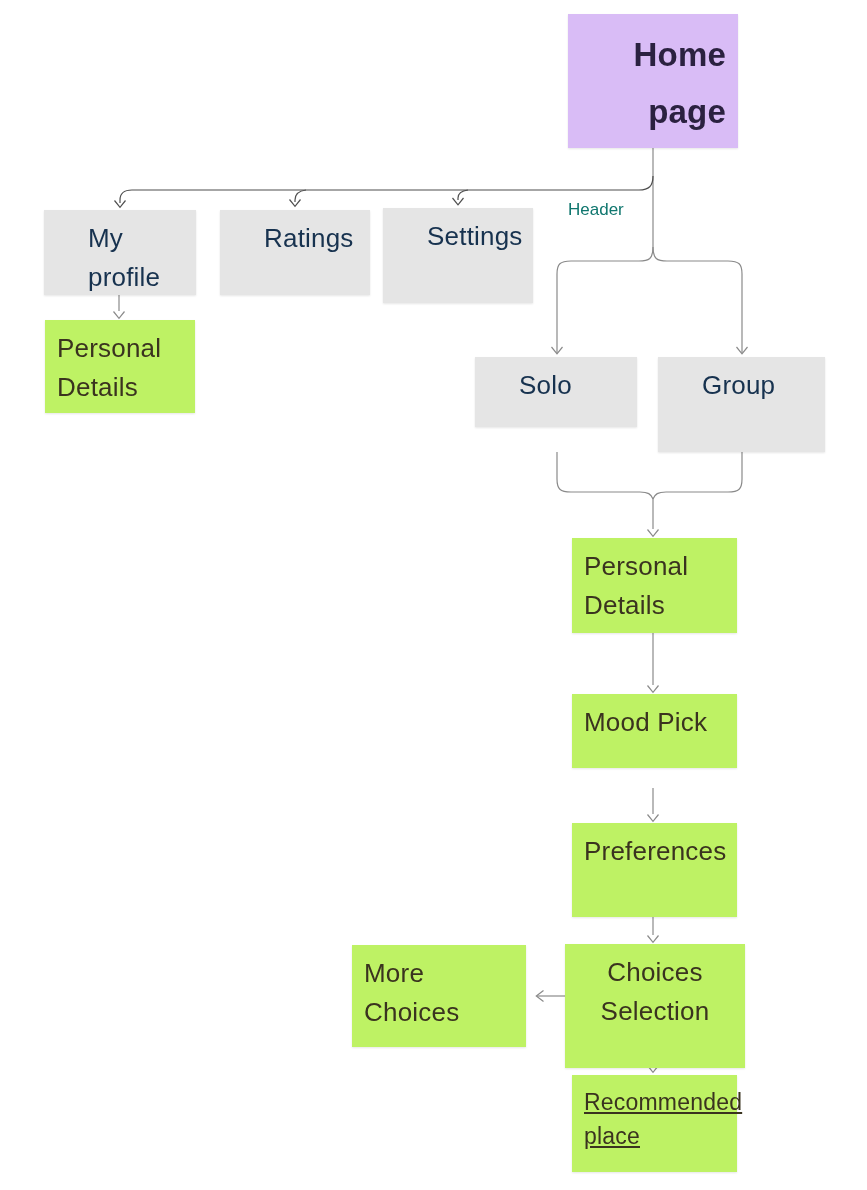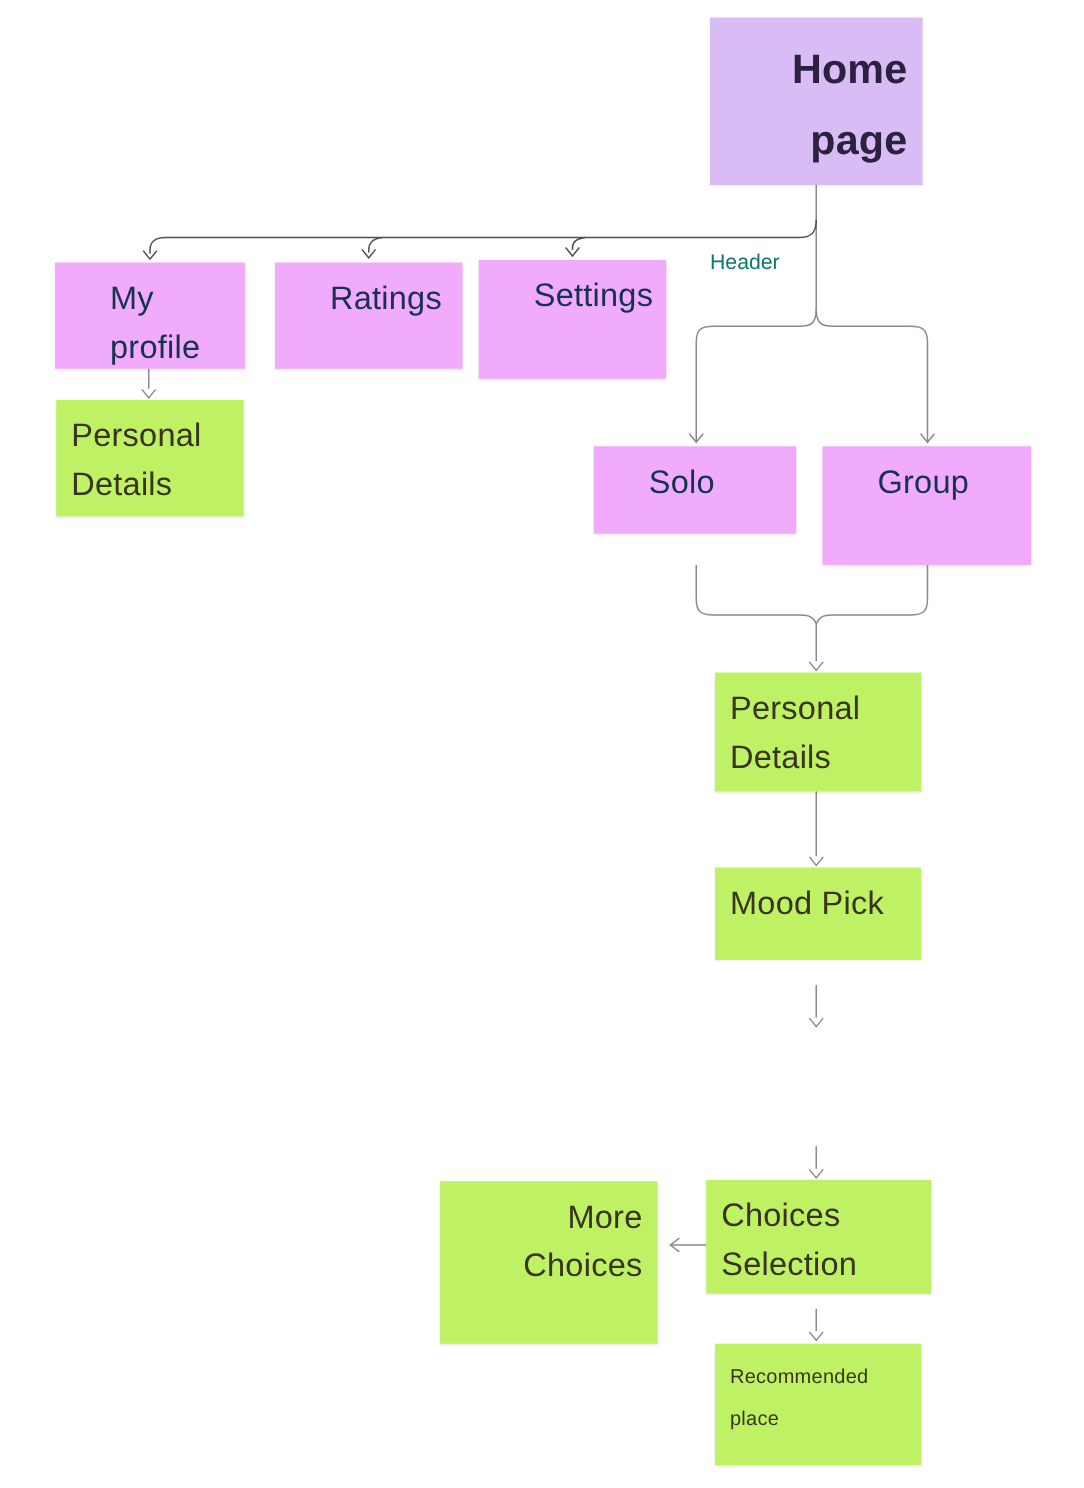--- a/index.html
+++ b/index.html
@@ -34,53 +34,54 @@
   }
   .node.purple {
     background: #d9bcf6;
     color: #2b2140;
     font-size: 33px;
     font-weight: 600;
     line-height: 57px;
     padding: 12px 12px;
   }
   .node.blue {
-    background: #f0abfc;
+    background: #e5e5e5;
     color: #17324f;
     padding-left: 44px;
   }
   .node.yellow {
     background: #bef264;
     color: #3a331f;
   }
   .node.small-text {
-    font-size: 16px;
+    font-size: 23px;
     line-height: 34px;
     padding: 10px 12px;
+    text-decoration: underline;
   }
   .floating-label {
     position: absolute;
     font-size: 17px;
     color: #0f766e;
     line-height: 20px;
   }
 
   
   .n-home     { left: 568px; top: 14px;   width: 170px; height: 134px; text-align: right; }
   .n-profile  { left: 44px;  top: 210px;  width: 152px; height: 85px; }
   .n-ratings  { left: 220px; top: 210px;  width: 150px; height: 85px; }
   .n-settings { left: 383px; top: 208px;  width: 150px; height: 95px; }
   .n-pdleft   { left: 45px;  top: 320px;  width: 150px; height: 93px; }
   .n-solo     { left: 475px; top: 357px;  width: 162px; height: 70px; }
   .n-group    { left: 658px; top: 357px;  width: 167px; height: 95px; }
   .n-pdmain   { left: 572px; top: 538px;  width: 165px; height: 95px; }
   .n-mood     { left: 572px; top: 694px;  width: 165px; height: 74px; }
   .n-pref     { left: 572px; top: 823px;  width: 165px; height: 94px; }
-  .n-more     { left: 352px; top: 945px;  width: 174px; height: 130px; text-align: right; }
-  .n-choices  { left: 565px; top: 944px;  width: 180px; height: 91px; }
+  .n-more     { left: 352px; top: 945px;  width: 174px; height: 102px; }
+  .n-choices  { left: 565px; top: 944px;  width: 180px; height: 124px; text-align: center; }
   .n-rec      { left: 572px; top: 1075px; width: 165px; height: 97px; }
   .l-header   { left: 568px; top: 200px; }
 </style>
 </head>
 <body>
 
 <div class="canvas">
 
   <svg class="connectors" viewBox="0 0 867 1190" fill="none" xmlns="http://www.w3.org/2000/svg">
 
@@ -155,20 +156,23 @@
   </div>
 
   <div class="node yellow n-pdmain">
     <span>Personal Details</span>
   </div>
 
   <div class="node yellow n-mood">
     <span>Mood Pick</span>
   </div>
 
+  <div class="node yellow n-pref">
+    <span>Preferences</span>
+  </div>
 
   <div class="node yellow n-more">
     <span>More Choices</span>
   </div>
 
   <div class="node yellow n-choices">
     <span>Choices Selection</span>
   </div>
 
   <div class="node yellow small-text n-rec">

